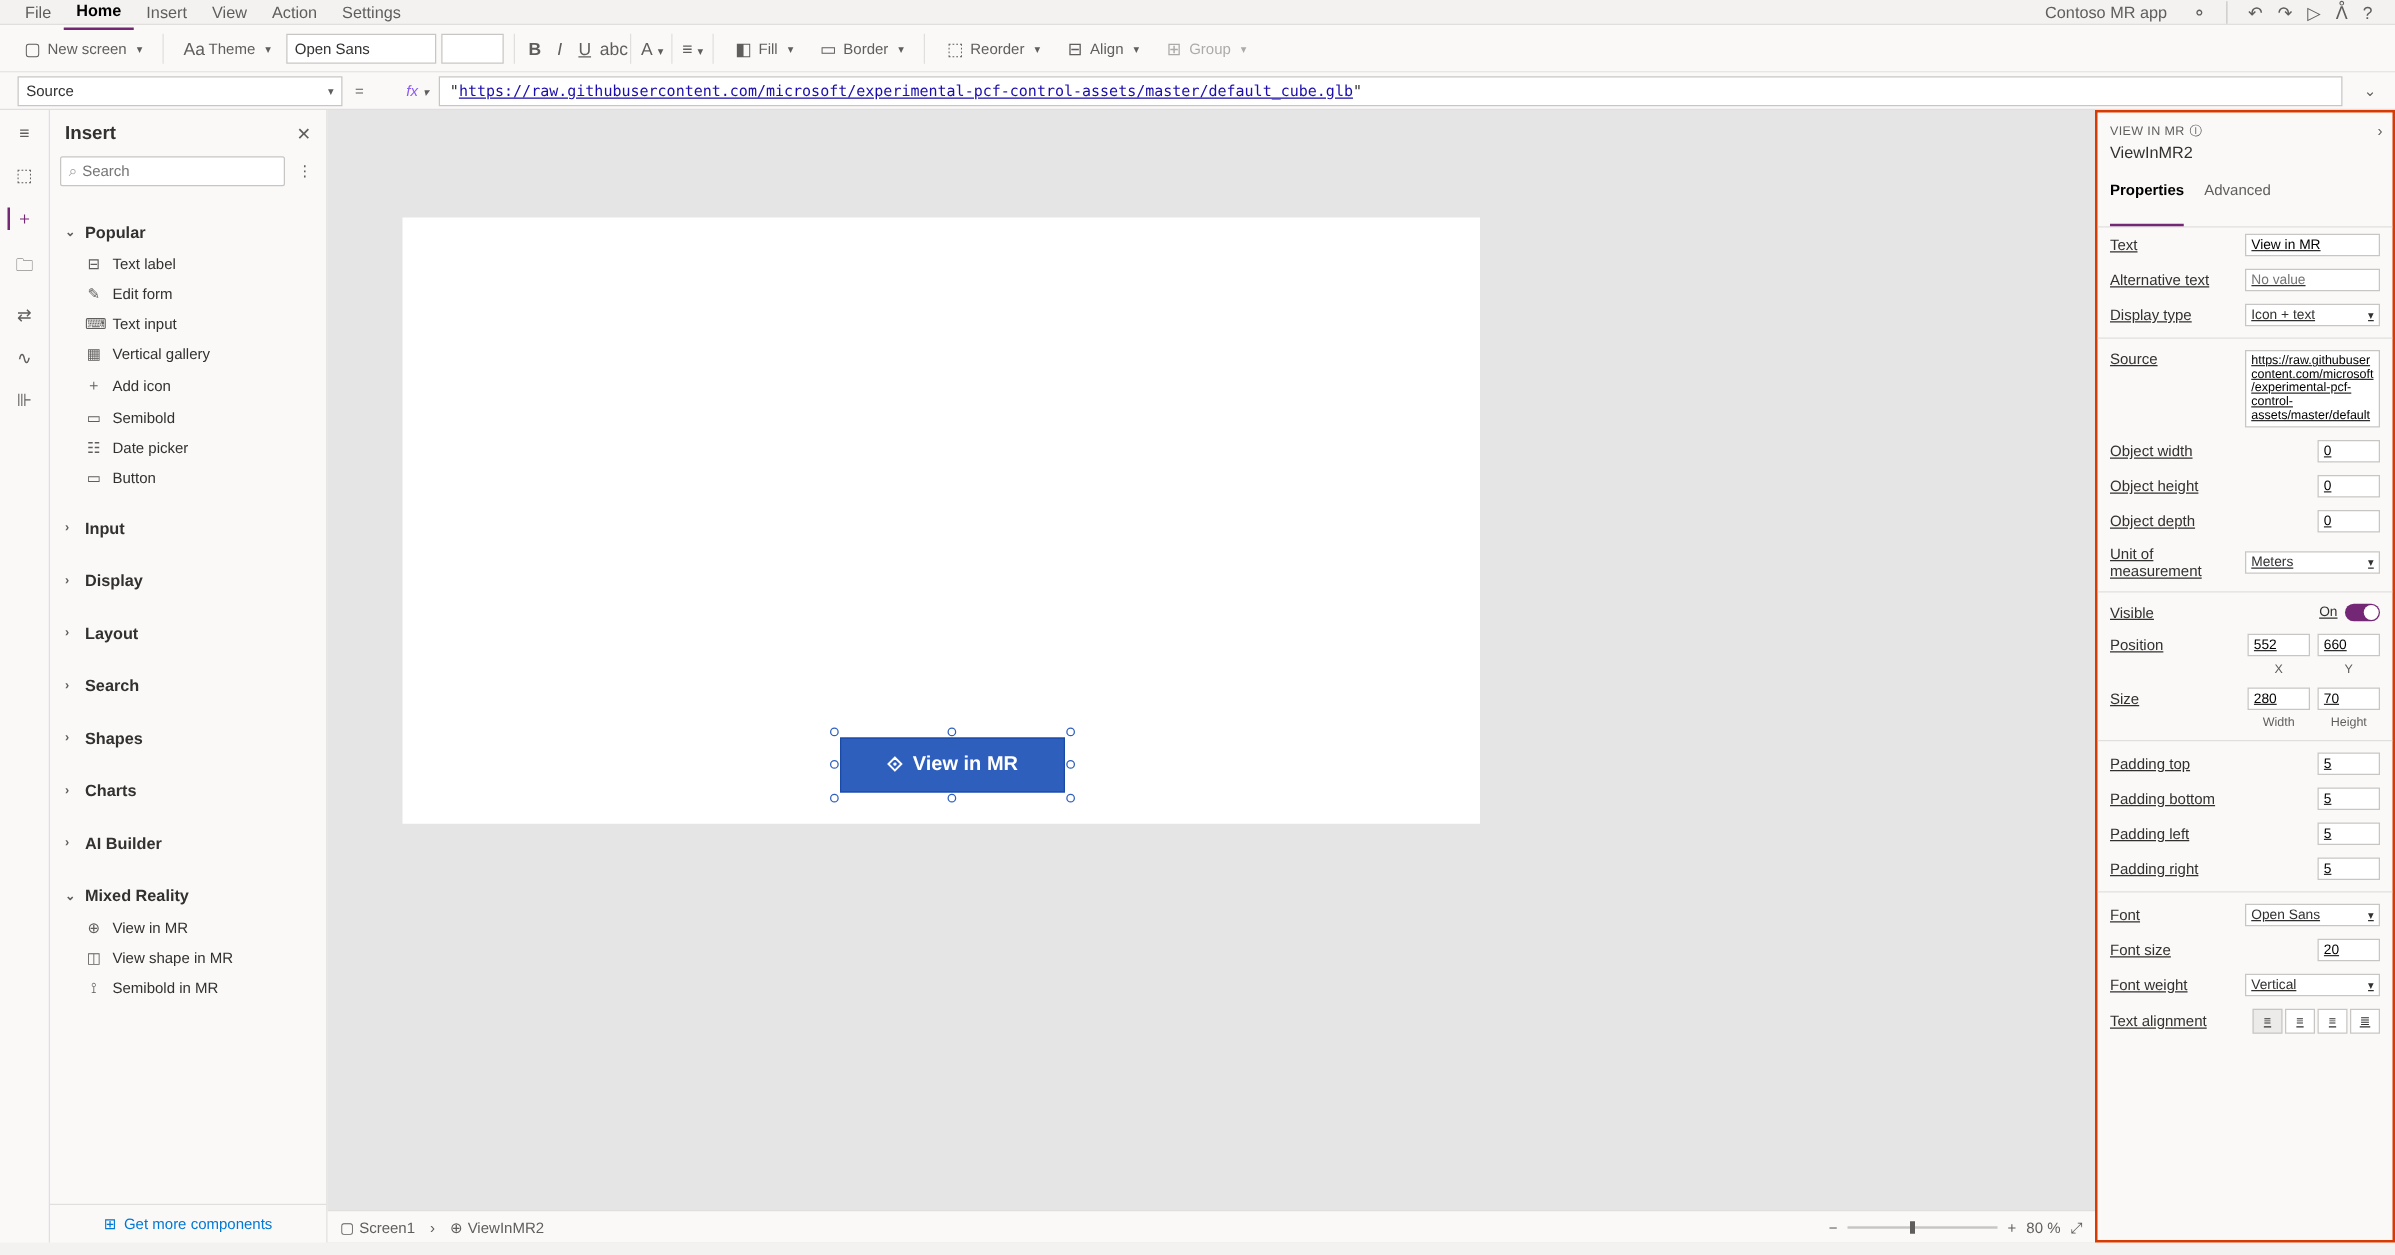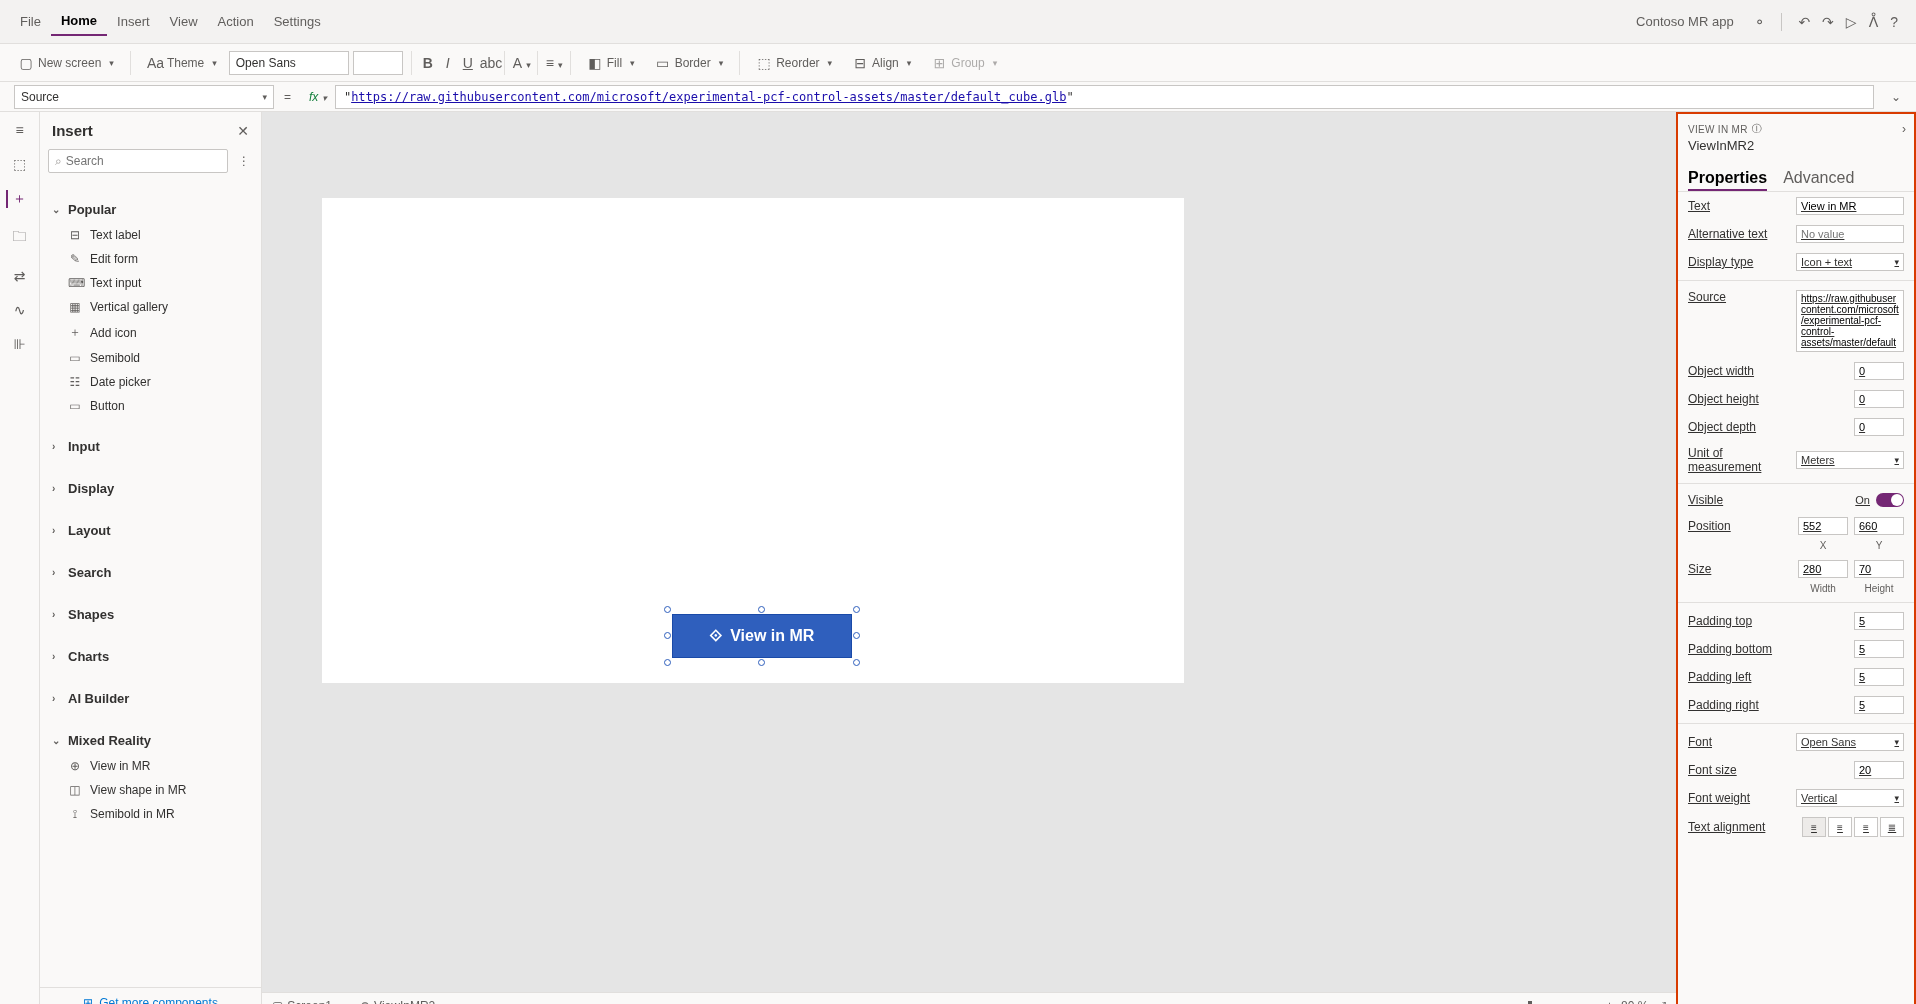--- a/index.html
+++ b/index.html
@@ -1,40 +1,40 @@
 <!DOCTYPE html>
 <html><head>
 <meta charset="utf-8">
 <style>
 * { box-sizing: border-box; margin: 0; padding: 0; }
 body { font-family: "Segoe UI", sans-serif; font-size: 12px; color: #323130; width: 1916px; height: 1004px; background: #f3f2f1; overflow: hidden; position: relative; }
 
 
-.menu-bar { height: 44px; background: #f3f2f1; display: flex; align-items: center; padding: 0 10px; border-bottom: 1px solid #e1dfdd; }
+.menu-bar { height: 20px; background: #f3f2f1; display: flex; align-items: center; padding: 0 10px; border-bottom: 1px solid #e1dfdd; }
 .menu-item { padding: 6px 10px; cursor: pointer; font-size: 13px; color: #605e5c; }
 .menu-item.active { color: #000; font-weight: 600; border-bottom: 2px solid #742774; }
 .app-name { margin-left: auto; padding: 0 12px; font-size: 13px; color: #605e5c; }
 .top-icons { display: flex; gap: 12px; align-items: center; padding: 0 8px; color: #605e5c; }
 .top-icons span { cursor: pointer; font-size: 14px; }
 .top-sep { border-left: 1px solid #c8c6c4; height: 18px; margin: 0 4px; }
 
 
 .ribbon { height: 38px; background: #faf9f8; display: flex; align-items: center; padding: 0 10px; border-bottom: 1px solid #e1dfdd; gap: 4px; }
 .ribbon-btn { display: flex; align-items: center; gap: 4px; padding: 4px 8px; font-size: 12px; color: #605e5c; cursor: pointer; }
 .ribbon-sep { border-left: 1px solid #e1dfdd; height: 24px; margin: 0 4px; }
 .ribbon-select { border: 1px solid #c8c6c4; padding: 4px 24px 4px 6px; font-size: 12px; background: #fff; min-width: 120px; position: relative; }
 .chev::after { content: "▾"; font-size: 9px; margin-left: 4px; color: #605e5c; }
 .ribbon-icon { width: 16px; text-align: center; font-size: 14px; color: #605e5c; }
 .fontsize-box { border: 1px solid #c8c6c4; width: 50px; height: 24px; background: #fff; }
 
 
 .formula-row { height: 30px; background: #faf9f8; display: flex; align-items: center; border-bottom: 1px solid #e1dfdd; }
 .prop-select { border: 1px solid #c8c6c4; width: 260px; height: 24px; margin-left: 14px; padding: 2px 6px; display: flex; align-items: center; justify-content: space-between; background: #fff; }
 .eq { padding: 0 10px; color: #605e5c; }
-.fx { font-style: italic; color: #15803d; padding: 0 8px; }
+.fx { font-style: italic; color: #8b5cf6; padding: 0 8px; margin-left: 16px; }
 .formula-input { flex: 1; border: 1px solid #c8c6c4; height: 24px; padding: 2px 8px; font-family: Consolas, monospace; font-size: 12px; background: #fff; display: flex; align-items: center; margin-right: 10px; }
 .formula-input a { color: #1a0dab; text-decoration: underline; }
 .formula-expand { width: 24px; text-align: center; color: #605e5c; cursor: pointer; margin-right: 8px; }
 
 
 .main { display: flex; height: calc(1004px - 30px - 38px - 30px); }
 
 
 .left-rail { width: 40px; background: #faf9f8; border-right: 1px solid #e1dfdd; display: flex; flex-direction: column; align-items: center; padding-top: 10px; gap: 18px; }
 .rail-icon { font-size: 14px; color: #605e5c; cursor: pointer; width: 24px; text-align: center; }
@@ -74,21 +74,21 @@
 .zoom-track { width: 120px; height: 2px; background: #c8c6c4; position: relative; }
 .zoom-thumb { position: absolute; left: 50px; top: -4px; width: 4px; height: 10px; background: #605e5c; }
 
 
 .props-panel { width: 240px; background: #faf9f8; border: 2px solid #d83b01; position: relative; overflow-y: auto; }
 .props-header { padding: 8px 10px 4px 10px; }
 .props-type { font-size: 10px; color: #605e5c; text-transform: uppercase; letter-spacing: 0.3px; display: flex; align-items: center; gap: 4px; }
 .props-expand { position: absolute; right: 8px; top: 8px; color: #605e5c; cursor: pointer; }
 .props-name { font-size: 13px; padding: 2px 0 8px 0; }
 .props-tabs { display: flex; border-bottom: 1px solid #e1dfdd; padding: 0 10px; gap: 16px; }
-.props-tab { font-size: 16px; padding: 4px 0 2px 0; cursor: pointer; color: #605e5c; }
+.props-tab { font-size: 12px; padding: 4px 0 20px 0; cursor: pointer; color: #605e5c; }
 .props-tab.active { color: #000; font-weight: 600; border-bottom: 2px solid #742774; }
 .prop-row { display: flex; align-items: center; padding: 5px 10px; font-size: 12px; text-decoration: underline; }
 .prop-row label { flex: 1; color: #323130; }
 .prop-input { border: 1px solid #c8c6c4; padding: 2px 4px; font-size: 11px; width: 108px; background: #fff; }
 .prop-input.sm { width: 50px; }
 .prop-select-sm { border: 1px solid #c8c6c4; padding: 2px 4px; font-size: 11px; width: 108px; background: #fff; display: flex; justify-content: space-between; align-items: center; }
 .prop-textarea { border: 1px solid #c8c6c4; padding: 2px 4px; font-size: 10px; width: 108px; height: 62px; background: #fff; resize: none; font-family: inherit; overflow: hidden; }
 .prop-divider { border-top: 1px solid #e1dfdd; margin: 4px 0; }
 .prop-double { display: flex; gap: 6px; }
 .prop-sublabel { display: flex; gap: 6px; padding: 0 10px 4px 10px; justify-content: flex-end; }

